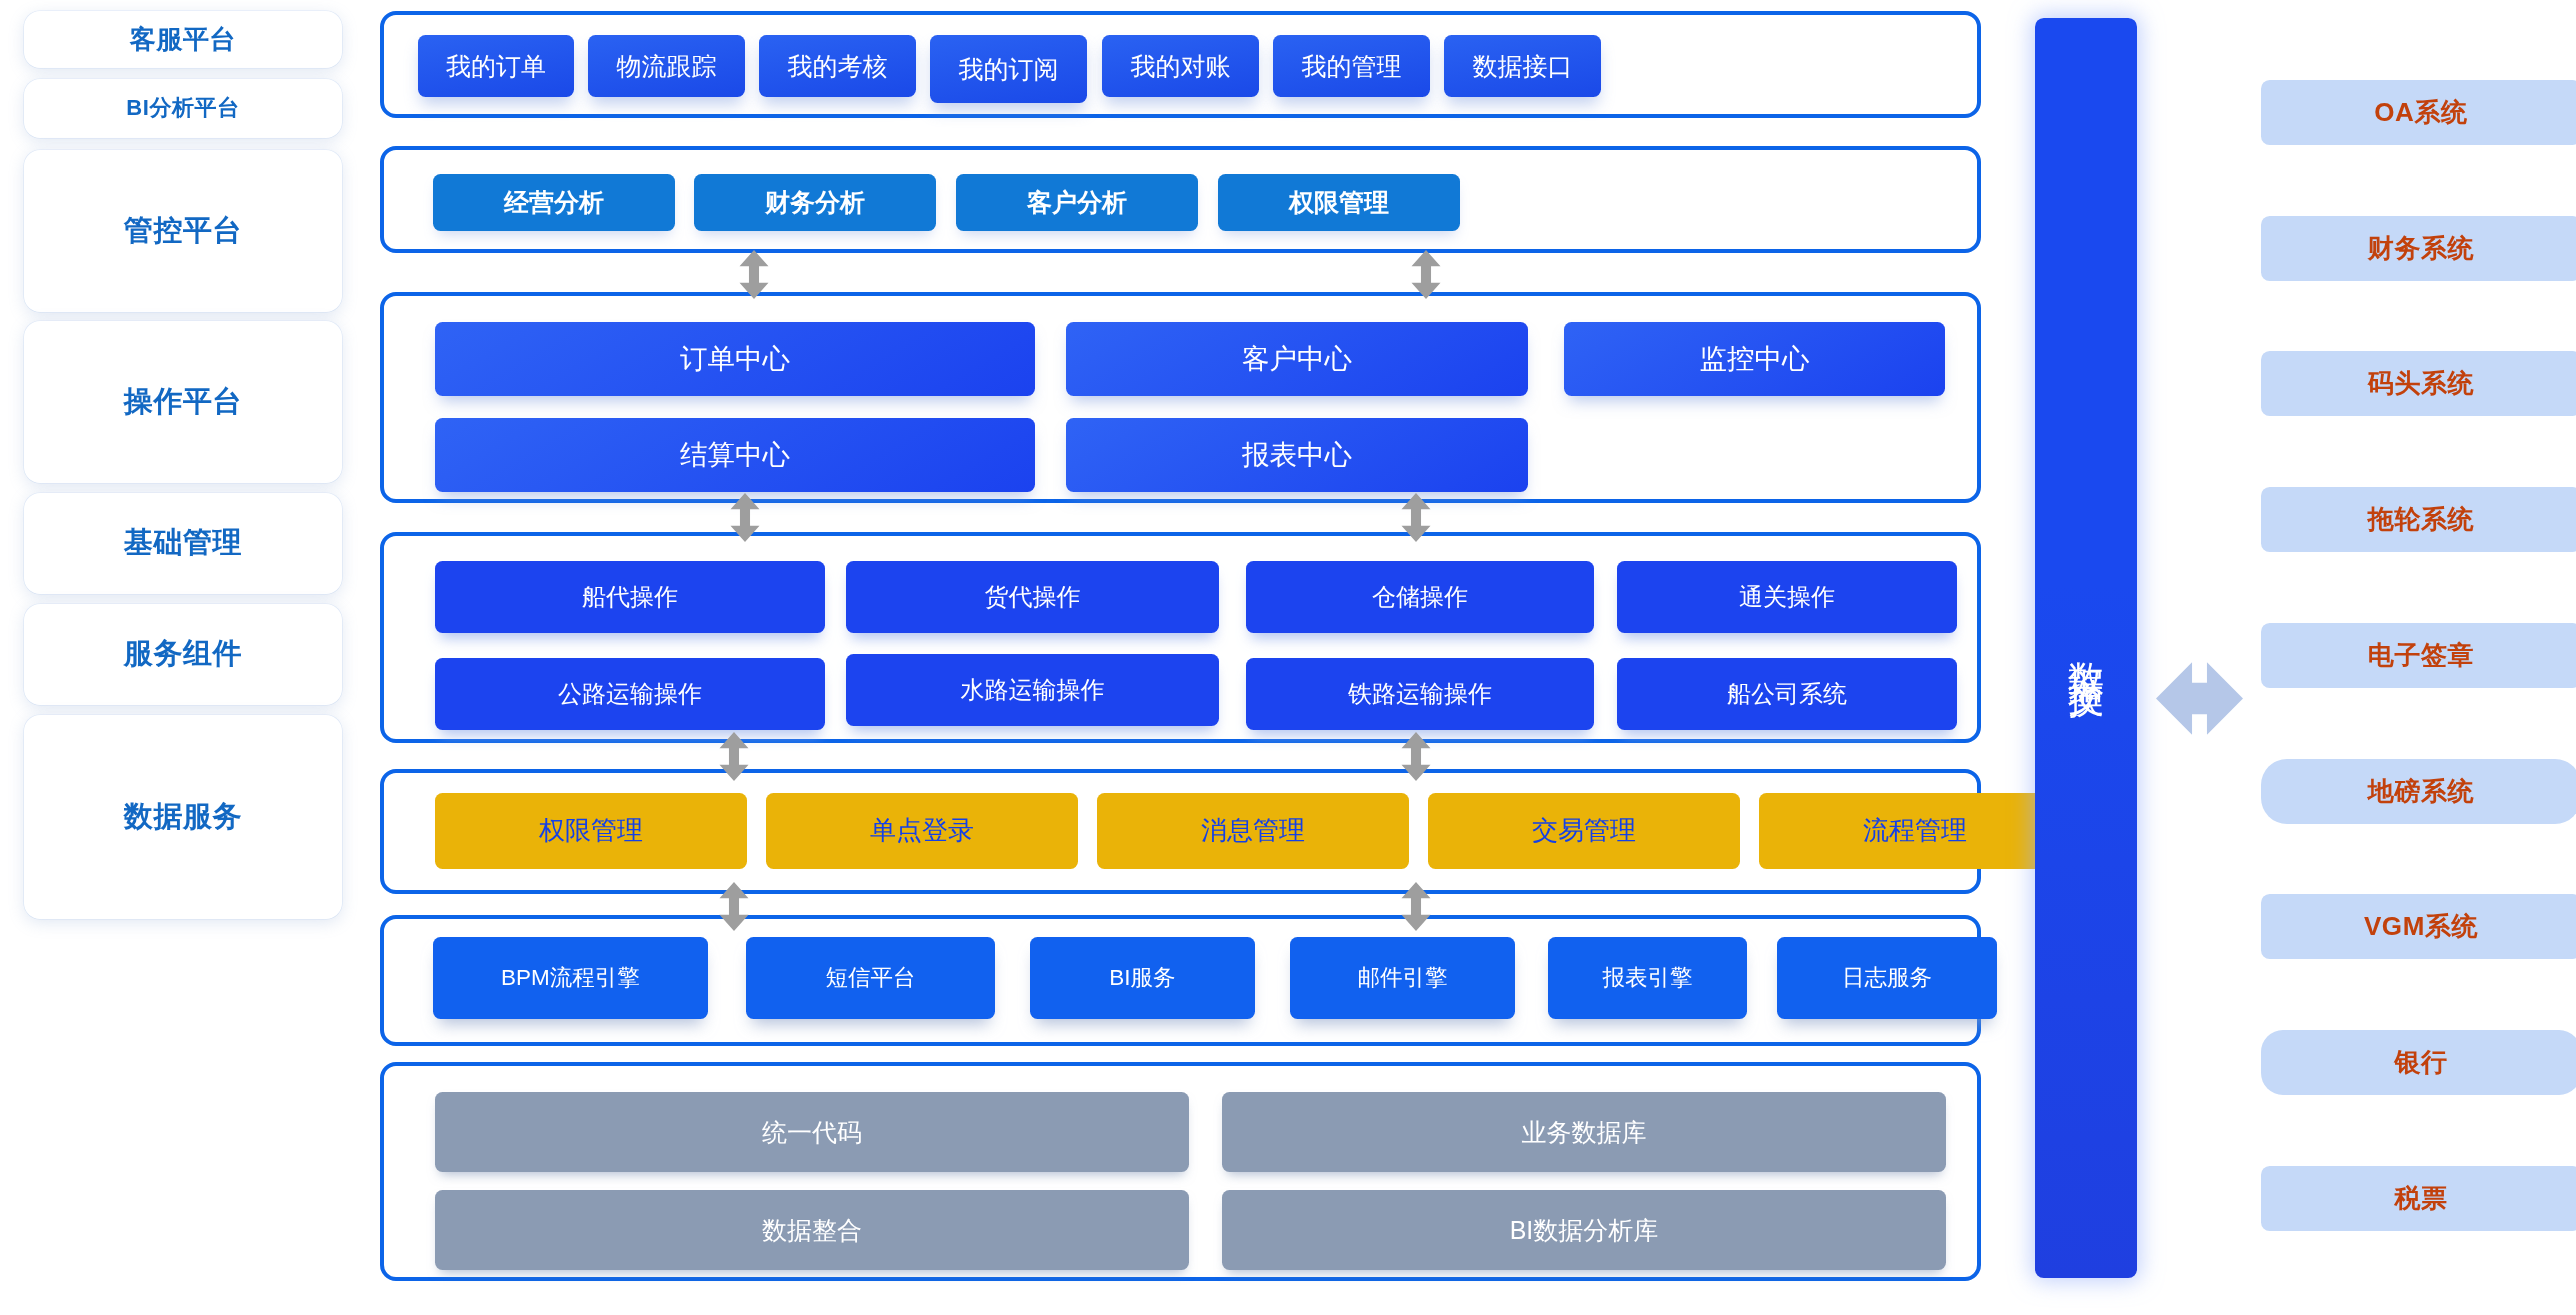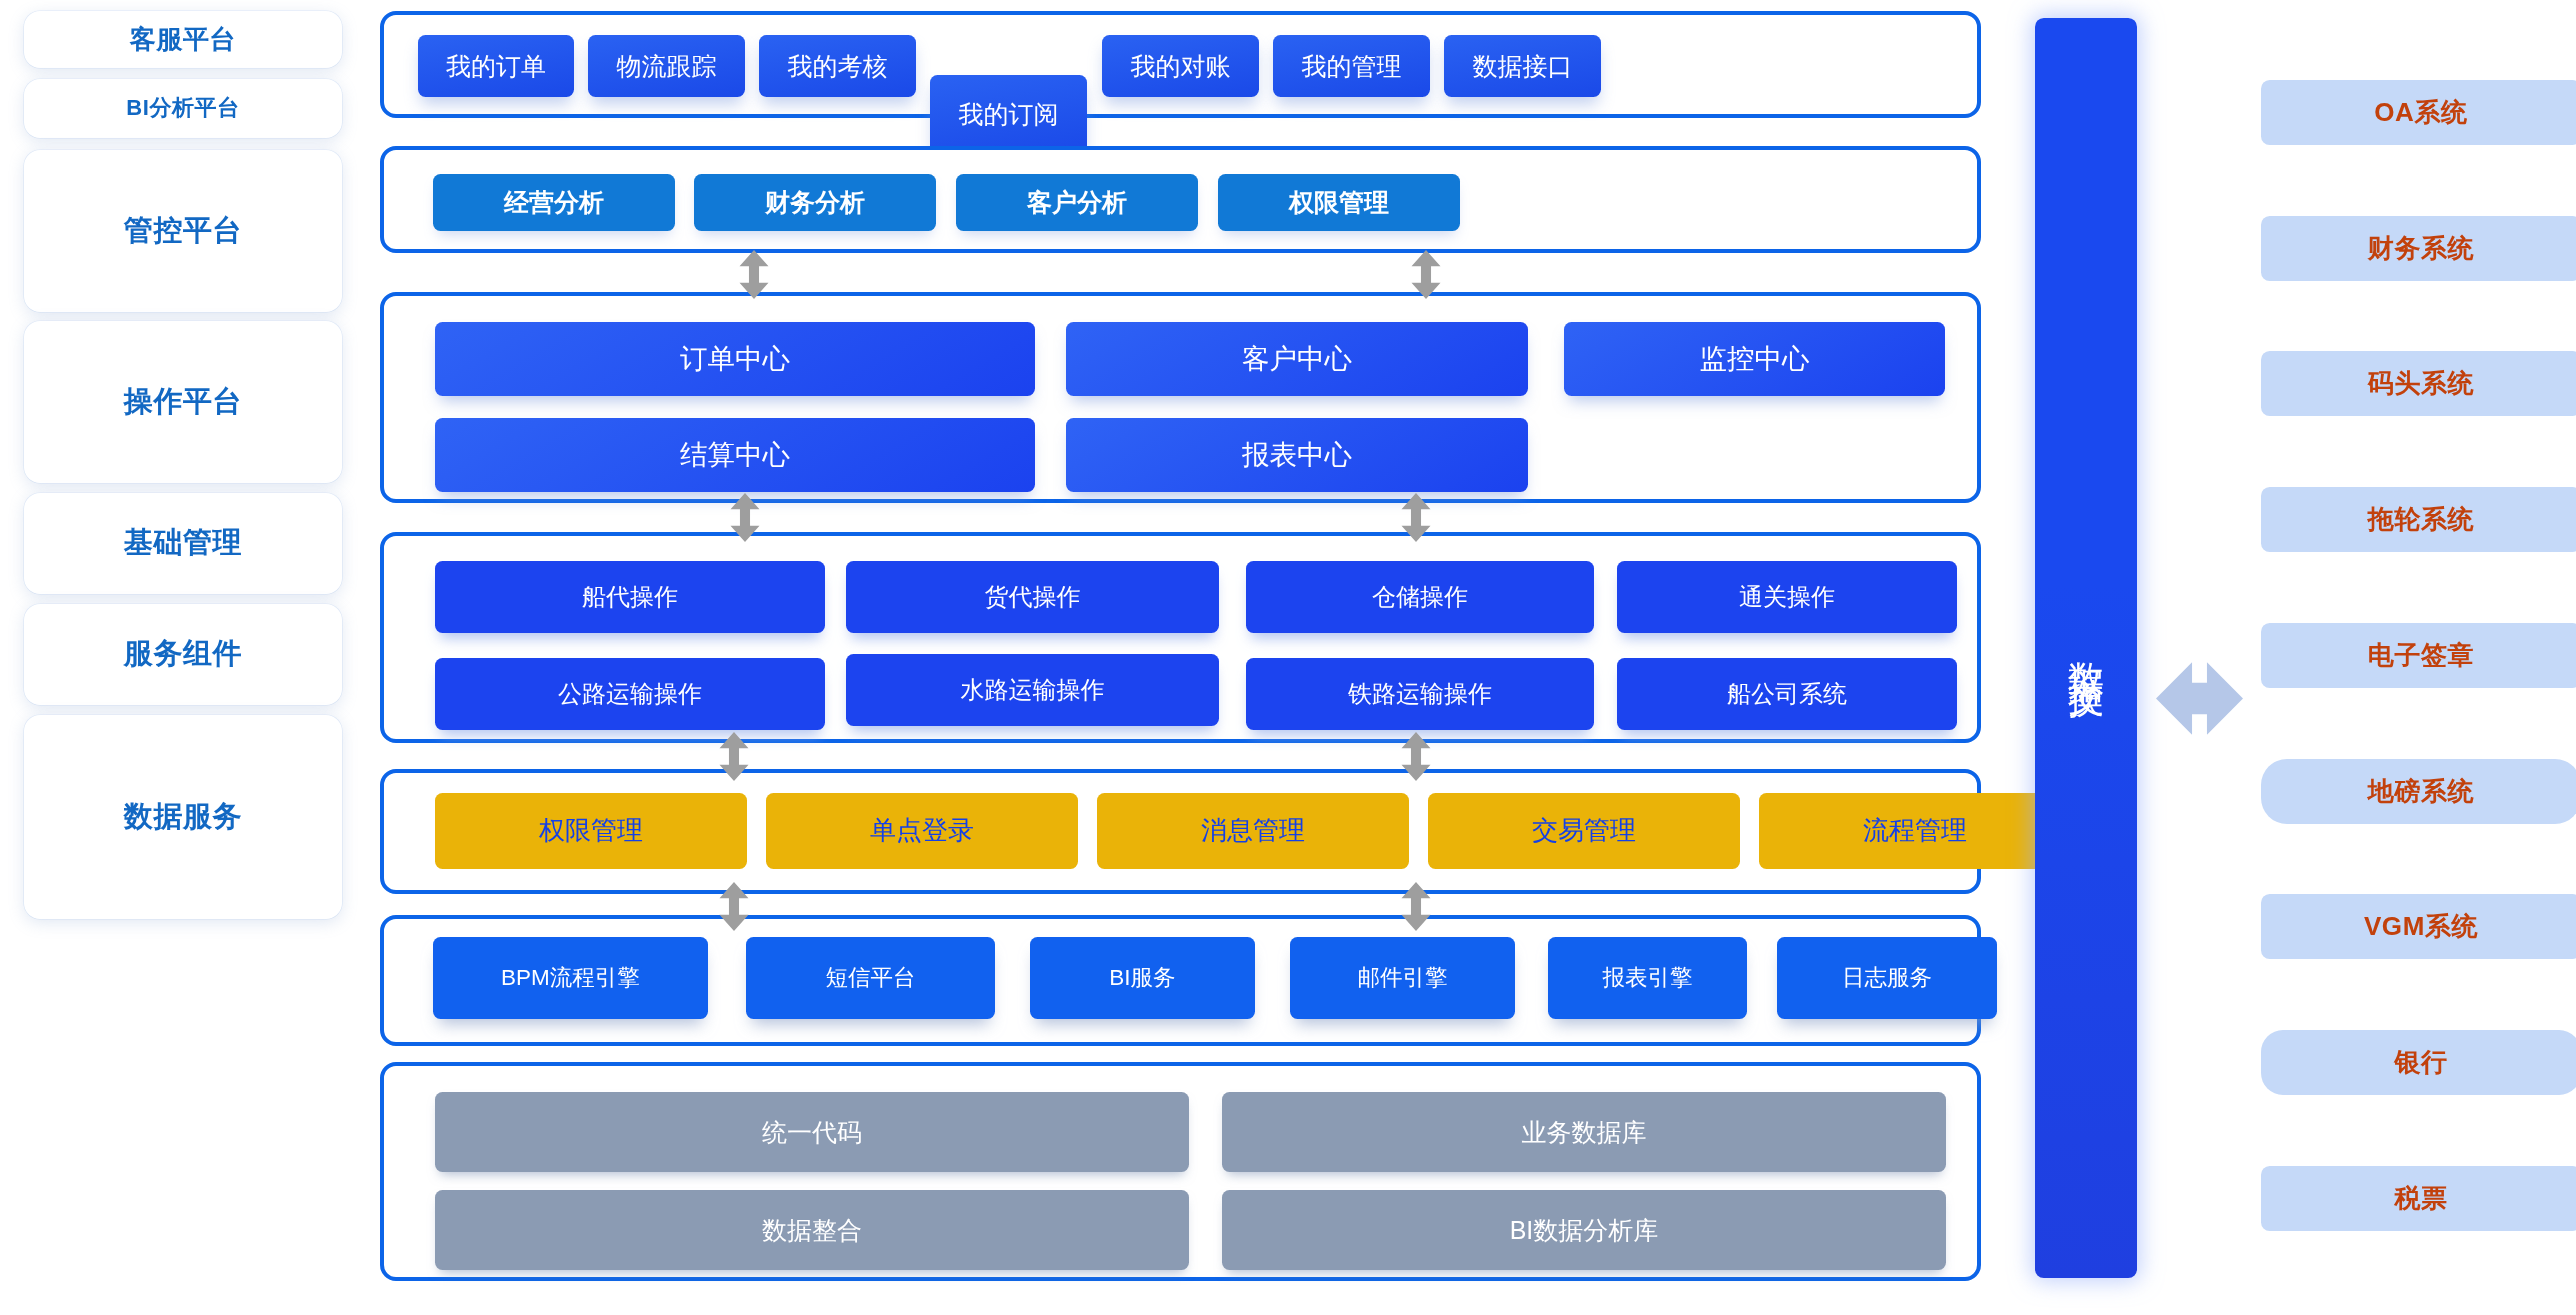--- a/index.html
+++ b/index.html
@@ -128,21 +128,21 @@
   <div class="panel" style="top:11.2px;height:107px;">
     <div class="chip c-service" style="left:34px;top:20px;width:156px;height:62px;">
           <span>我的订单</span>
         </div>
     <div class="chip c-service" style="left:204px;top:20px;width:157px;height:62px;">
           <span>物流跟踪</span>
         </div>
     <div class="chip c-service" style="left:375px;top:20px;width:157px;height:62px;">
           <span>我的考核</span>
         </div>
-    <div class="chip c-service" style="left:546px;top:20px;width:157px;height:78px;margin-top:40px;">
+    <div class="chip c-service" style="left:546px;top:20px;width:157px;height:68px;">
           <span>我的订阅</span>
         </div>
     <div class="chip c-service" style="left:718px;top:20px;width:157px;height:62px;">
           <span>我的对账</span>
         </div>
     <div class="chip c-service" style="left:889px;top:20px;width:157px;height:62px;">
           <span>我的管理</span>
         </div>
     <div class="chip c-service" style="left:1060px;top:20px;width:157px;height:62px;">
           <span>数据接口</span>

